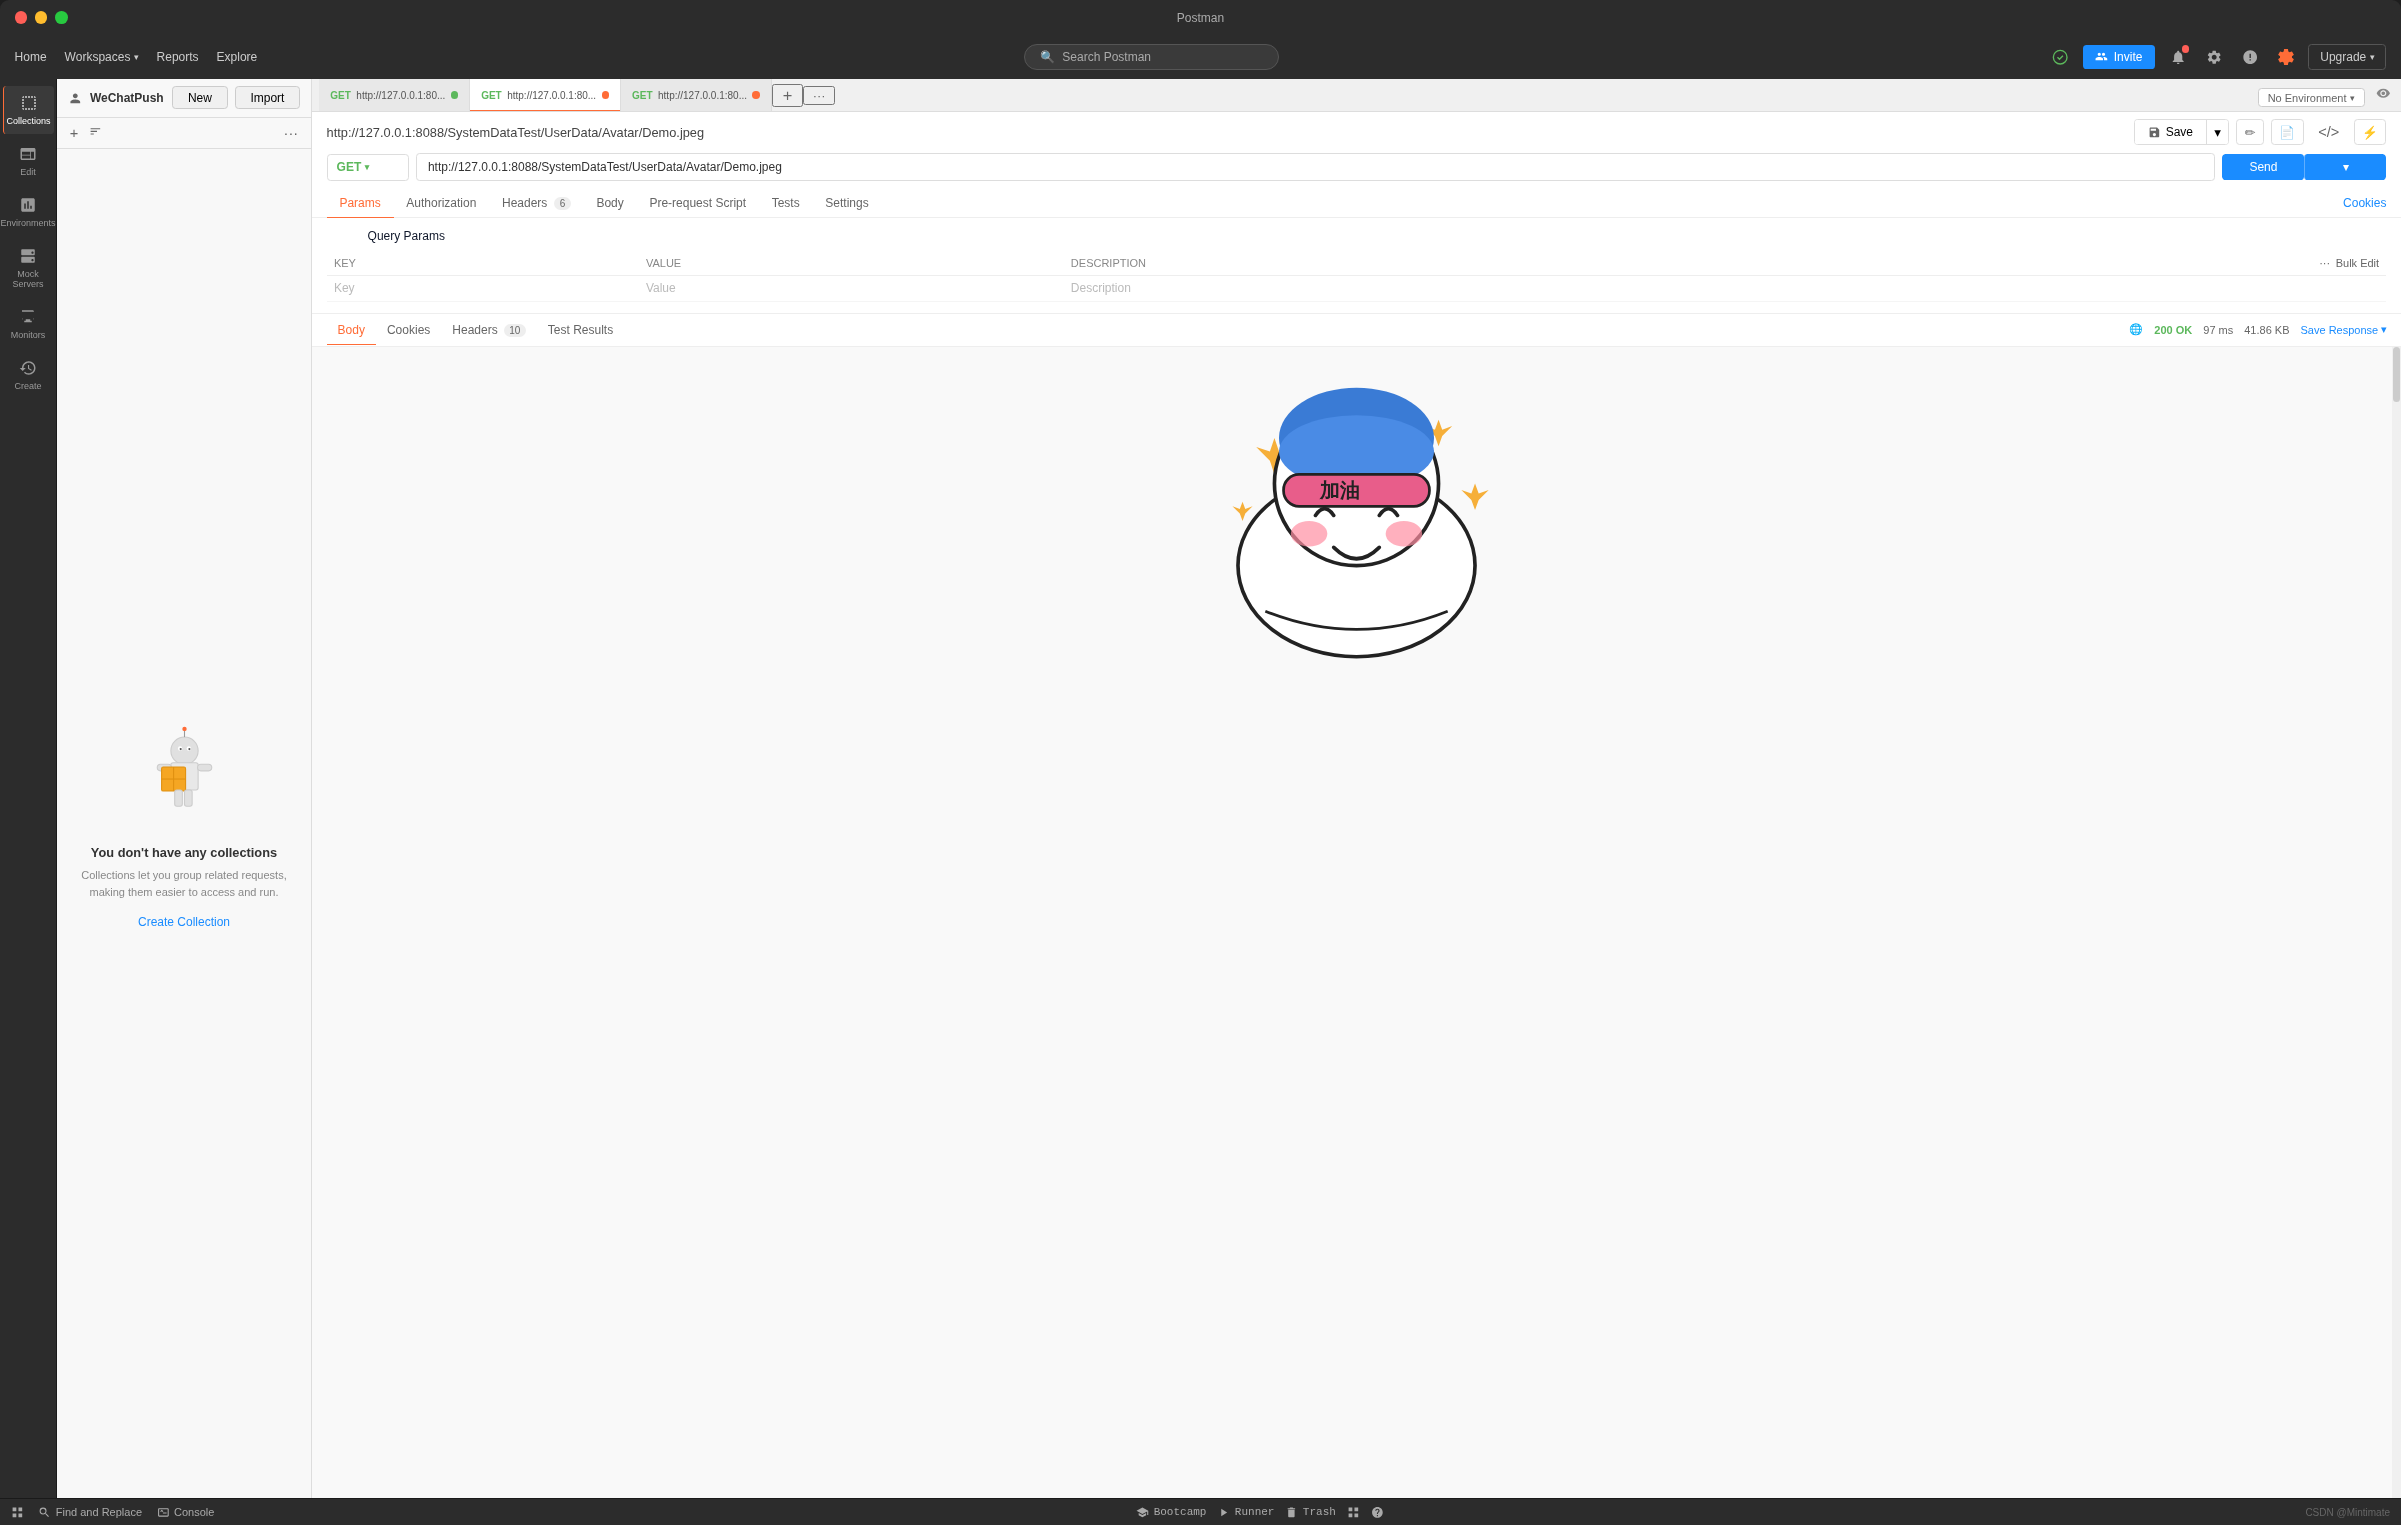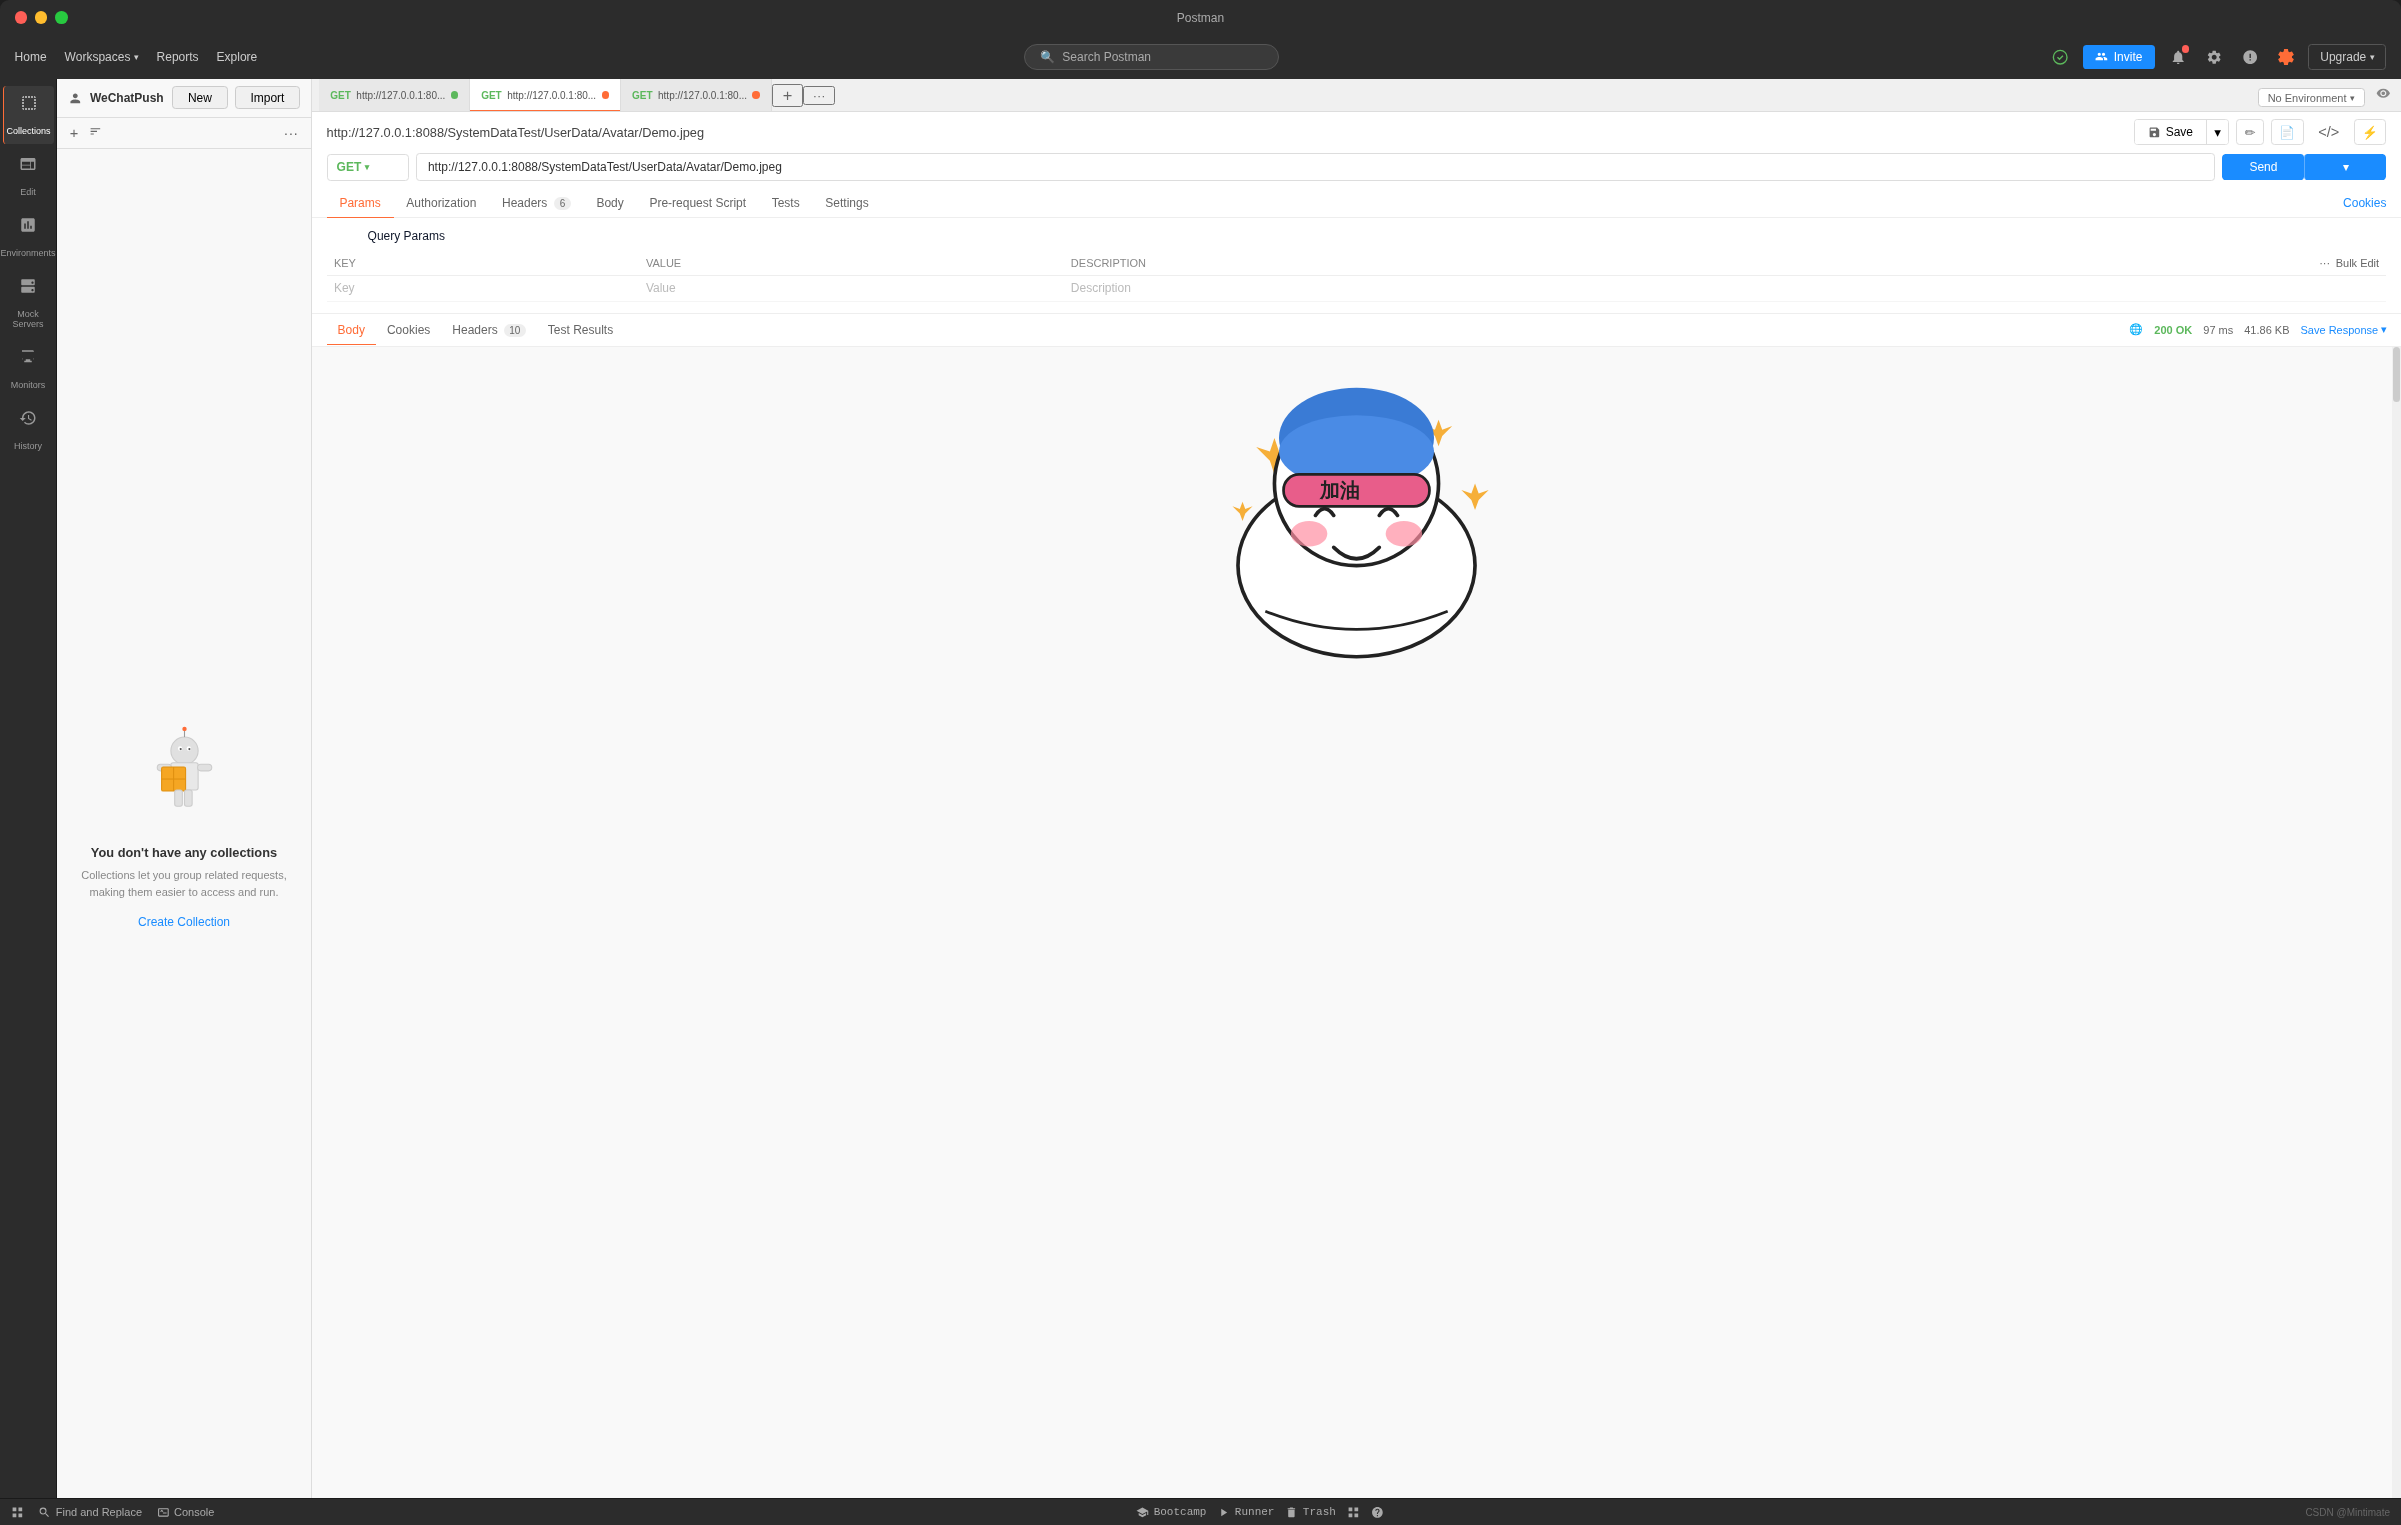--- a/index.html
+++ b/index.html
@@ -99,21 +99,21 @@
       display: flex;
       flex-direction: column;
       align-items: center;
       padding-top: 7.3px;
       gap: 3.6px;
       border-right: 0.9px solid #1a1a1a;
     }
     .sidebar-icon-item {
       display: flex; flex-direction: column; align-items: center; justify-content: center;
       width: 51px; padding: 7.3px 3.6px; cursor: pointer; border-radius: 3.6px; color: #999;
-      font-size: 9px; gap: 14px; position: relative;
+      font-size: 9px; gap: 4px; position: relative;
     }
     .sidebar-icon-item.active { color: #fff; background: #3a3a3a; border-left: 1.8px solid #ff6c37; }
     .sidebar-icon-item svg { width: 18px; height: 18px; }
     .sidebar-icon-label { font-size: 9px; text-align: center; line-height: 1.2; }
 
     
     .collections-panel {
       background: #f8f8f8;
       width: 255px;
       border-right: 0.9px solid #ddd;
@@ -479,21 +479,21 @@
       <div class="sidebar-icon-item">
         <svg width="18" height="18" viewBox="0 0 24 24" fill="currentColor">
           <path d="M20 3H4v10c0 1.1.9 2 2 2h3v2H7v2h10v-2h-2v-2h3c1.1 0 2-.9 2-2V5c0-1.1-.9-2-2-2zm0 12H4V5h16v10z"></path>
         </svg>
         <span class="sidebar-icon-label">Monitors</span>
       </div>
       <div class="sidebar-icon-item">
         <svg width="18" height="18" viewBox="0 0 24 24" fill="currentColor">
           <path d="M13 3c-4.97 0-9 4.03-9 9H1l3.89 3.89.07.14L9 12H6c0-3.87 3.13-7 7-7s7 3.13 7 7-3.13 7-7 7c-1.93 0-3.68-.79-4.94-2.06l-1.42 1.42C8.27 19.99 10.51 21 13 21c4.97 0 9-4.03 9-9s-4.03-9-9-9zm-1 5v5l4.28 2.54.72-1.21-3.5-2.08V8H12z"></path>
         </svg>
-        <span class="sidebar-icon-label">History</span>
+        <span class="sidebar-icon-label">Create</span>
       </div>
     </div>
 
     <div class="collections-panel">
       <div class="panel-header">
         <svg width="14.6" height="14.6" viewBox="0 0 24 24" fill="#666">
           <path d="M12 12c2.21 0 4-1.79 4-4s-1.79-4-4-4-4 1.79-4 4 1.79 4 4 4zm0 2c-2.67 0-8 1.34-8 4v2h16v-2c0-2.66-5.33-4-8-4z"></path>
         </svg>
         <span class="workspace-name">WeChatPush</span>
         <div class="panel-header-actions">

